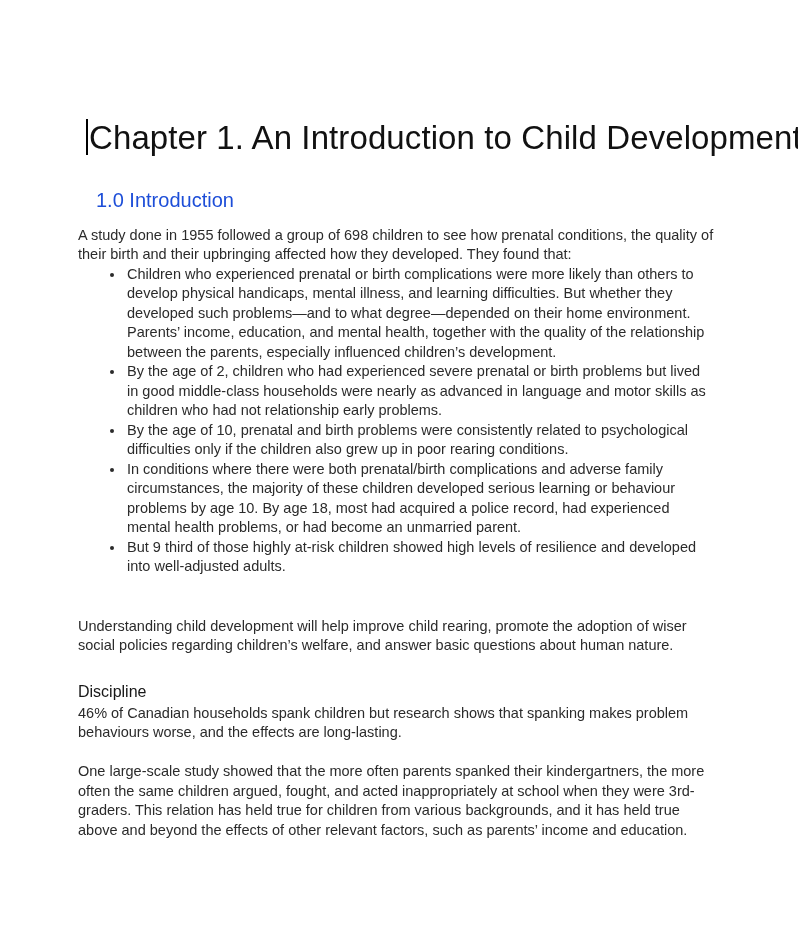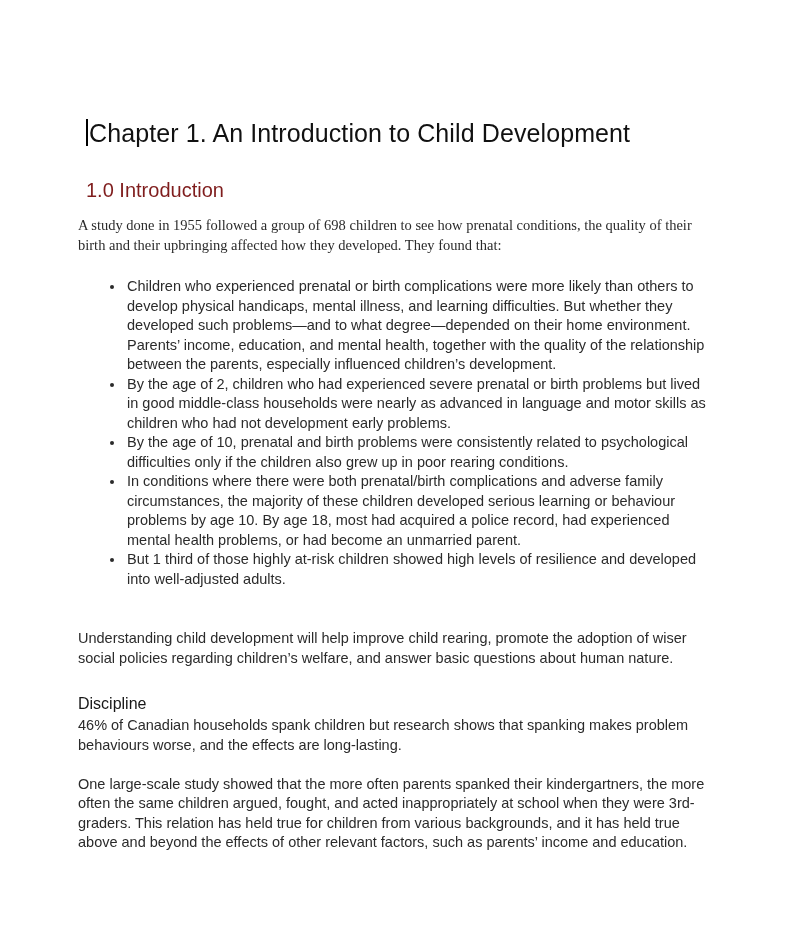--- a/index.html
+++ b/index.html
@@ -12,42 +12,42 @@
     font-family: "Liberation Sans", "DejaVu Sans", sans-serif;
     color: #2b2b2b;
   }
   .page {
     width: 798px;
     min-height: 932px;
     background: #ffffff;
     padding: 118px 78px 40px 78px;
   }
   .doc-title {
-    font-size: 25px;
+    font-size: 33px;
     font-weight: 400;
     color: #111111;
     margin: 0 0 30px 0;
     line-height: 1.2;
     letter-spacing: 0.1px;
     white-space: nowrap;
     padding-left: 8px;
   }
   .caret {
     display: inline-block;
     width: 2px;
     height: 1.08em;
     background: #000000;
     vertical-align: -0.17em;
     margin-right: 1px;
   }
   h2.section-heading {
     font-size: 20px;
     font-weight: 400;
-    color: #7f1d1d;
-    margin: 0 0 14px 8px;
+    color: #1d4ed8;
+    margin: 0 0 14px 18px;
     line-height: 1.2;
   }
   h2.section-heading.spaced {
     margin-top: 28px;
   }
   h3.subsection-heading {
     font-size: 16px;
     font-weight: 400;
     color: #171717;
     margin: 26px 0 2px 0;
@@ -57,22 +57,20 @@
     font-size: 14.5px;
     line-height: 19.5px;
     color: #2b2b2b;
     margin: 0 0 0 0;
     max-width: 642px;
   }
   p.body-text + p.body-text {
     margin-top: 19.5px;
   }
   p.lead {
-    margin-bottom: 22px;
-    font-family: Liberation Serif, serif;
   }
   ul.findings-list {
     margin: 0 8px 26px 0;
     padding-left: 47px;
     max-width: 642px;
   }
   ul.findings-list li {
     font-size: 14.5px;
     line-height: 19.5px;
     color: #2b2b2b;
@@ -93,24 +91,24 @@
 <div class="page">
 
   <h1 class="doc-title"><span class="caret"></span><span>Chapter 1. An Introduction to Child Development</span></h1>
 
   <h2 class="section-heading">1.0 Introduction</h2>
 
   <p class="body-text lead">A study done in 1955 followed a group of 698 children to see how prenatal conditions, the quality of their birth and their upbringing affected how they developed. They found that:</p>
 
   <ul class="findings-list">
     <li>Children who experienced prenatal or birth complications were more likely than others to develop physical handicaps, mental illness, and learning difficulties. But whether they developed such problems—and to what degree—depended on their home environment. Parents’ income, education, and mental health, together with the quality of the relationship between the parents, especially influenced children’s development.</li>
-    <li>By the age of 2, children who had experienced severe prenatal or birth problems but lived in good middle-class households were nearly as advanced in language and motor skills as children who had not development early problems.</li>
+    <li>By the age of 2, children who had experienced severe prenatal or birth problems but lived in good middle-class households were nearly as advanced in language and motor skills as children who had not relationship early problems.</li>
     <li>By the age of 10, prenatal and birth problems were consistently related to psychological difficulties only if the children also grew up in poor rearing conditions.</li>
     <li>In conditions where there were both prenatal/birth complications and adverse family circumstances, the majority of these children developed serious learning or behaviour problems by age 10. By age 18, most had acquired a police record, had experienced mental health problems, or had become an unmarried parent.</li>
-    <li>But 1 third of those highly at-risk children showed high levels of resilience and developed into well-adjusted adults.</li>
+    <li>But 9 third of those highly at-risk children showed high levels of resilience and developed into well-adjusted adults.</li>
   </ul>
 
 
   <p class="body-text after-heading">Understanding child development will help improve child rearing, promote the adoption of wiser social policies regarding children’s welfare, and answer basic questions about human nature.</p>
 
   <h3 class="subsection-heading">Discipline</h3>
 
   <p class="body-text">46% of Canadian households spank children but research shows that spanking makes problem behaviours worse, and the effects are long-lasting.</p>
 
   <p class="body-text">One large-scale study showed that the more often parents spanked their kindergartners, the more often the same children argued, fought, and acted inappropriately at school when they were 3rd-graders. This relation has held true for children from various backgrounds, and it has held true above and beyond the effects of other relevant factors, such as parents’ income and education.</p>

